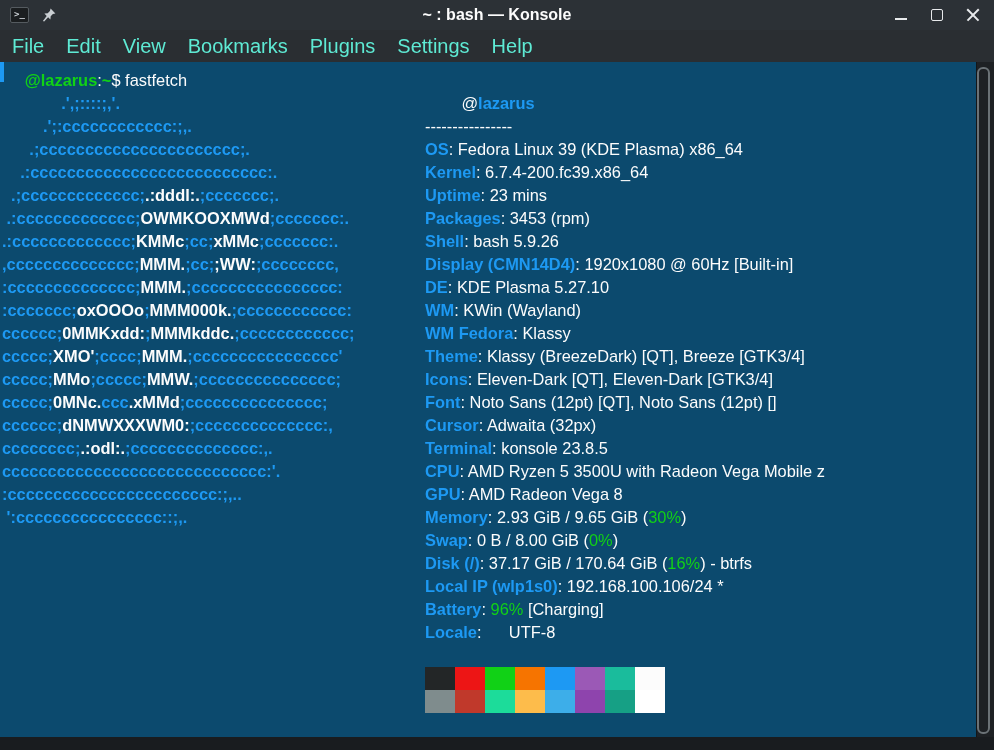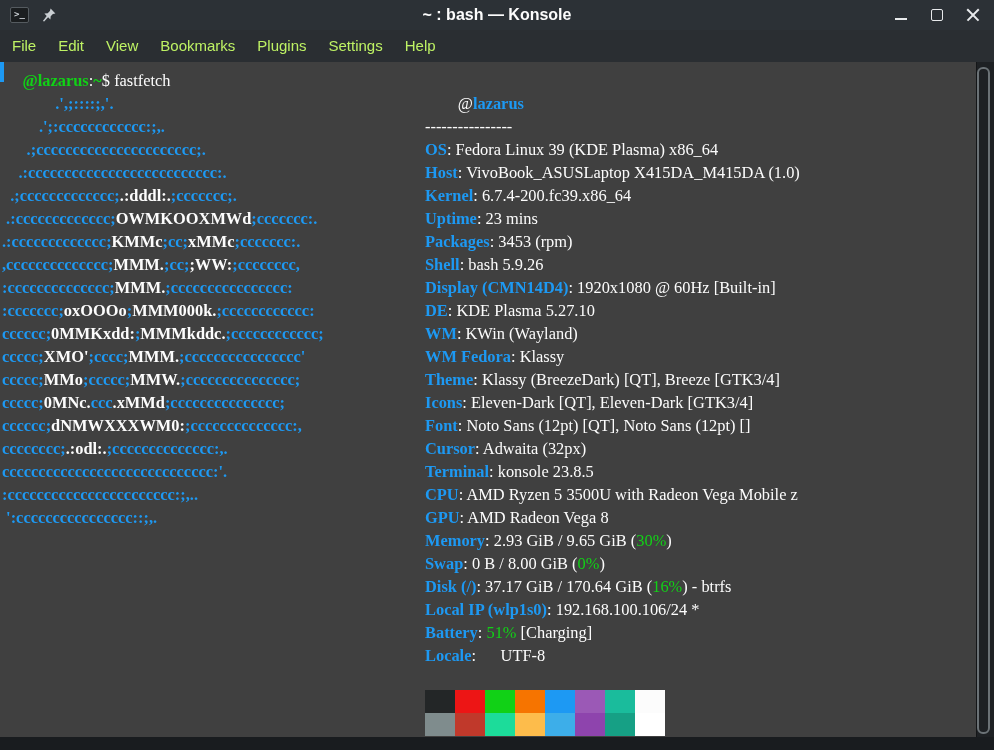--- a/index.html
+++ b/index.html
@@ -19,25 +19,25 @@
   .wbtn-min::after{content:"";position:absolute;left:1px;right:1px;bottom:2px;height:2px;background:#e8eaec;}
   .wbtn-max::after{content:"";position:absolute;left:1px;top:1px;width:10px;height:10px;
                    border:1.5px solid #e8eaec;border-radius:2px;}
   .wbtn-close::before,.wbtn-close::after{content:"";position:absolute;left:-1px;top:6px;width:16px;height:1.7px;
                    background:#e8eaec;}
   .wbtn-close::before{transform:rotate(45deg);}
   .wbtn-close::after{transform:rotate(-45deg);}
   
   .menubar{position:absolute;top:30px;left:0;width:994px;height:32px;background:#2a2e32;
            display:flex;align-items:center;border-bottom:1px solid #1d2023;}
-  .menu-item{color:#bef264;font-size:15px;padding:0 11px;line-height:32px;}
+  .menu-item{color:#5eead4;font-size:20px;padding:0 11px;line-height:32px;}
   .menu-item:first-child{margin-left:1px;}
   
-  .terminal{position:absolute;top:62px;left:0;width:994px;height:688px;background:#404040;
-            font-family:Liberation Serif, serif;font-size:16.4px;line-height:23px;}
+  .terminal{position:absolute;top:62px;left:0;width:994px;height:688px;background:#0c4a6e;
+            font-family:Liberation Sans, sans-serif;font-size:16.4px;line-height:23px;}
   .line{height:23px;white-space:pre;}
   .prompt-block{position:absolute;top:7px;left:2px;}
   .logo-block{position:absolute;top:30px;left:2px;}
   .info-block{position:absolute;top:30px;left:425px;}
   .c-fg{color:#fcfcfc;}
   .c-label{color:#1d99f3;font-weight:bold;}
   .c-blue{color:#1d99f3;font-weight:bold;}
   .c-white{color:#fcfcfc;font-weight:bold;margin-top:46px;}
   .c-green{color:#11d116;}
   .c-greenb{color:#11d116;font-weight:bold;}
@@ -103,41 +103,40 @@
         <div class="line"><span class="c-blue">cccccc;</span><span class="c-white">dNMWXXXWM0:</span><span class="c-blue">;cccccccccccccc:,</span></div>
         <div class="line"><span class="c-blue">cccccccc;</span><span class="c-white">.:odl:.</span><span class="c-blue">;cccccccccccccc:,.</span></div>
         <div class="line"><span class="c-blue">ccccccccccccccccccccccccccccc:'.</span></div>
         <div class="line"><span class="c-blue">:ccccccccccccccccccccccc:;,..</span></div>
         <div class="line"><span class="c-blue"> ':cccccccccccccccc::;,.</span></div>
       </div>
     <div class="info-block">
         <div class="line"><span class="c-fg">        @</span><span class="c-label">lazarus</span></div>
         <div class="line"><span class="c-fg">----------------</span></div>
         <div class="line"><span class="c-label">OS</span><span class="c-fg">: Fedora Linux 39 (KDE Plasma) x86_64</span></div>
-        <div class="line"><span class="c-label">Host</span><span class="c-fg">: VivoBook_ASUSLaptop X415DA_M415DA (1.0)</span></div>
         <div class="line"><span class="c-label">Kernel</span><span class="c-fg">: 6.7.4-200.fc39.x86_64</span></div>
         <div class="line"><span class="c-label">Uptime</span><span class="c-fg">: 23 mins</span></div>
         <div class="line"><span class="c-label">Packages</span><span class="c-fg">: 3453 (rpm)</span></div>
         <div class="line"><span class="c-label">Shell</span><span class="c-fg">: bash 5.9.26</span></div>
         <div class="line"><span class="c-label">Display (CMN14D4)</span><span class="c-fg">: 1920x1080 @ 60Hz [Built-in]</span></div>
         <div class="line"><span class="c-label">DE</span><span class="c-fg">: KDE Plasma 5.27.10</span></div>
         <div class="line"><span class="c-label">WM</span><span class="c-fg">: KWin (Wayland)</span></div>
         <div class="line"><span class="c-label">WM Fedora</span><span class="c-fg">: Klassy</span></div>
         <div class="line"><span class="c-label">Theme</span><span class="c-fg">: Klassy (BreezeDark) [QT], Breeze [GTK3/4]</span></div>
         <div class="line"><span class="c-label">Icons</span><span class="c-fg">: Eleven-Dark [QT], Eleven-Dark [GTK3/4]</span></div>
         <div class="line"><span class="c-label">Font</span><span class="c-fg">: Noto Sans (12pt) [QT], Noto Sans (12pt) []</span></div>
         <div class="line"><span class="c-label">Cursor</span><span class="c-fg">: Adwaita (32px)</span></div>
         <div class="line"><span class="c-label">Terminal</span><span class="c-fg">: konsole 23.8.5</span></div>
         <div class="line"><span class="c-label">CPU</span><span class="c-fg">: AMD Ryzen 5 3500U with Radeon Vega Mobile z</span></div>
         <div class="line"><span class="c-label">GPU</span><span class="c-fg">: AMD Radeon Vega 8</span></div>
         <div class="line"><span class="c-label">Memory</span><span class="c-fg">: 2.93 GiB / 9.65 GiB (</span><span class="c-green">30%</span><span class="c-fg">)</span></div>
         <div class="line"><span class="c-label">Swap</span><span class="c-fg">: 0 B / 8.00 GiB (</span><span class="c-green">0%</span><span class="c-fg">)</span></div>
         <div class="line"><span class="c-label">Disk (/)</span><span class="c-fg">: 37.17 GiB / 170.64 GiB (</span><span class="c-green">16%</span><span class="c-fg">) - btrfs</span></div>
         <div class="line"><span class="c-label">Local IP (wlp1s0)</span><span class="c-fg">: 192.168.100.106/24 *</span></div>
-        <div class="line"><span class="c-label">Battery</span><span class="c-fg">: </span><span class="c-green">51%</span><span class="c-fg"> [Charging]</span></div>
+        <div class="line"><span class="c-label">Battery</span><span class="c-fg">: </span><span class="c-green">96%</span><span class="c-fg"> [Charging]</span></div>
         <div class="line"><span class="c-label">Locale</span><span class="c-fg">:      UTF-8</span></div>
         <div class="line"></div>
         <div class="line"><span class="swatch" style="background: rgb(35, 38, 39);"></span><span class="swatch" style="background: rgb(237, 21, 21);"></span><span class="swatch" style="background: rgb(17, 209, 22);"></span><span class="swatch" style="background: rgb(246, 116, 0);"></span><span class="swatch" style="background: rgb(29, 153, 243);"></span><span class="swatch" style="background: rgb(155, 89, 182);"></span><span class="swatch" style="background: rgb(26, 188, 156);"></span><span class="swatch" style="background: rgb(252, 252, 252);"></span></div>
         <div class="line"><span class="swatch" style="background: rgb(127, 140, 141);"></span><span class="swatch" style="background: rgb(192, 57, 43);"></span><span class="swatch" style="background: rgb(28, 220, 154);"></span><span class="swatch" style="background: rgb(253, 188, 75);"></span><span class="swatch" style="background: rgb(61, 174, 233);"></span><span class="swatch" style="background: rgb(142, 68, 173);"></span><span class="swatch" style="background: rgb(22, 160, 133);"></span><span class="swatch" style="background: rgb(255, 255, 255);"></span></div>
       </div>
     <div class="scroll-track">
       <div class="scroll-thumb"></div>
     </div>
     <div class="bottom-strip"></div>
   </div>

